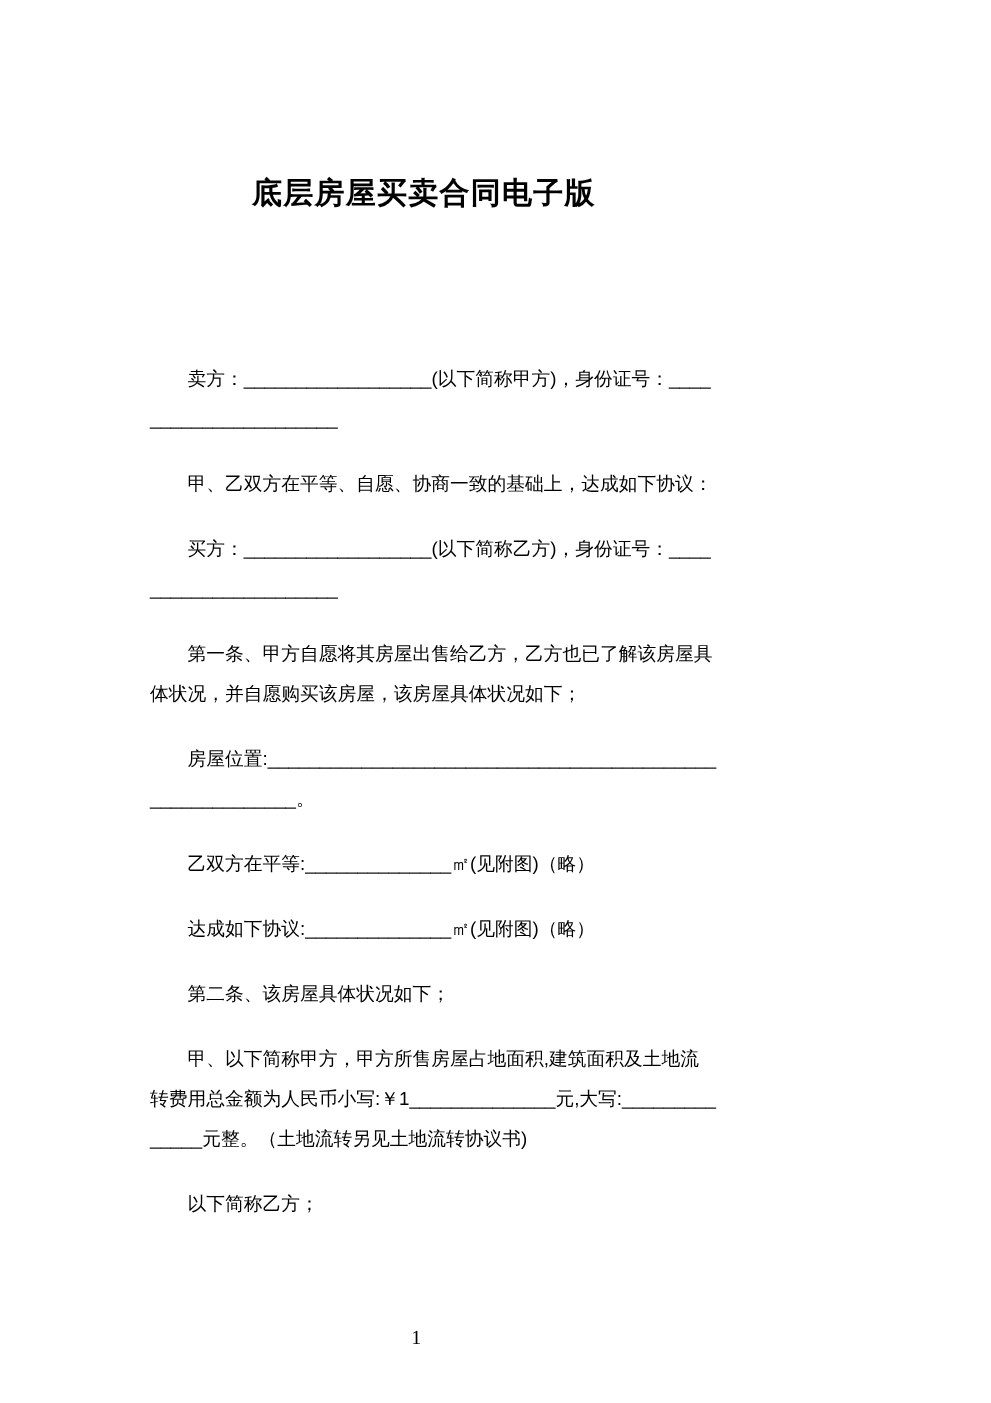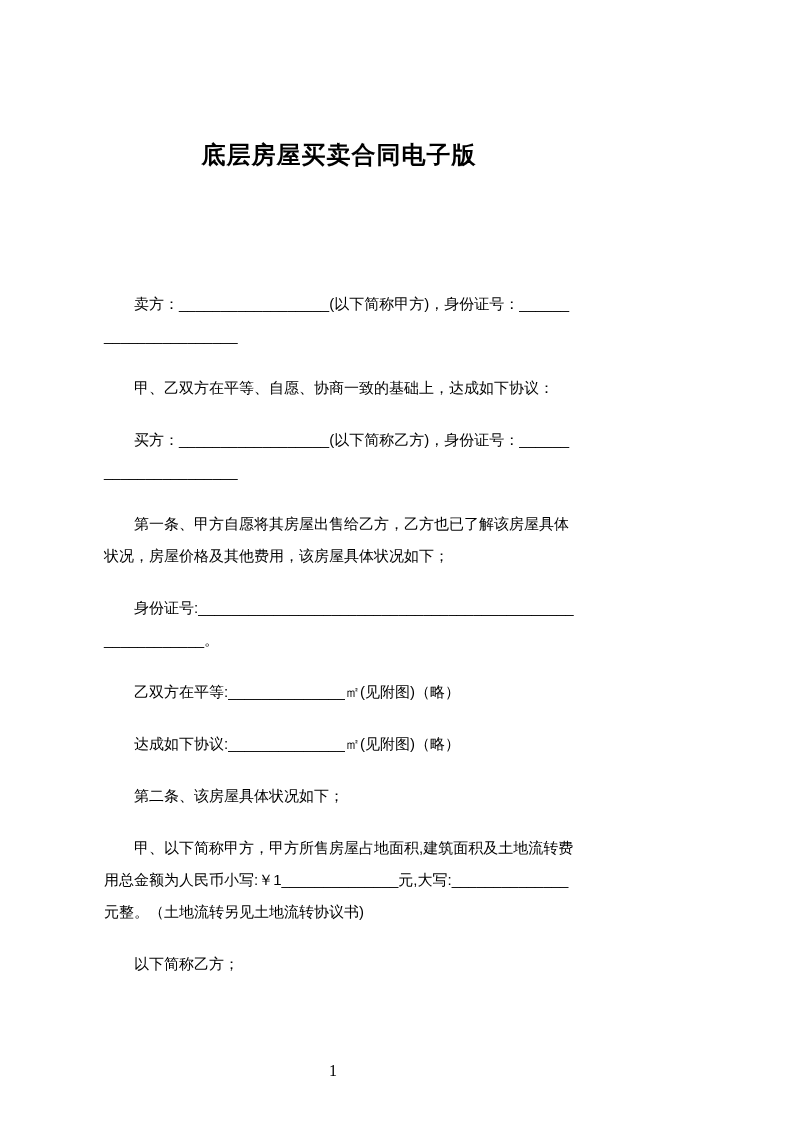--- a/index.html
+++ b/index.html
@@ -21,21 +21,21 @@
   }
   .doc-title {
     margin: 0 0 118px 0;
     font-size: 24px;
     line-height: 30px;
     font-weight: 700;
     text-align: center;
     letter-spacing: 1px;
   }
   p.para {
-    margin: 0 0 20px 0;
+    margin: 0 0 20px 16px;
     line-height: 32px;
     text-indent: 2em;
     word-break: break-all;
     overflow-wrap: anywhere;
   }
   .page-number {
     position: absolute;
     left: 0;
     right: 0;
     bottom: 42px;
@@ -49,22 +49,22 @@
 <body>
 
 <div class="page">
 
   <h1 class="doc-title">底层房屋买卖合同电子版</h1>
 
   <div>
     <p class="para">卖方：__________________(以下简称甲方)，身份证号：______________________</p>
     <p class="para">甲、乙双方在平等、自愿、协商一致的基础上，达成如下协议：</p>
     <p class="para">买方：__________________(以下简称乙方)，身份证号：______________________</p>
-    <p class="para">第一条、甲方自愿将其房屋出售给乙方，乙方也已了解该房屋具体状况，房屋价格及其他费用，该房屋具体状况如下；</p>
-    <p class="para">身份证号:_________________________________________________________。</p>
+    <p class="para">第一条、甲方自愿将其房屋出售给乙方，乙方也已了解该房屋具体状况，并自愿购买该房屋，该房屋具体状况如下；</p>
+    <p class="para">房屋位置:_________________________________________________________。</p>
     <p class="para">乙双方在平等:______________㎡(见附图)（略）</p>
     <p class="para">达成如下协议:______________㎡(见附图)（略）</p>
     <p class="para">第二条、该房屋具体状况如下；</p>
     <p class="para">甲、以下简称甲方，甲方所售房屋占地面积,建筑面积及土地流转费用总金额为人民币小写:￥1______________元,大写:______________元整。（土地流转另见土地流转协议书)</p>
     <p class="para">以下简称乙方；</p>
   </div>
 
   <div class="page-number">1</div>
 
 </div>

